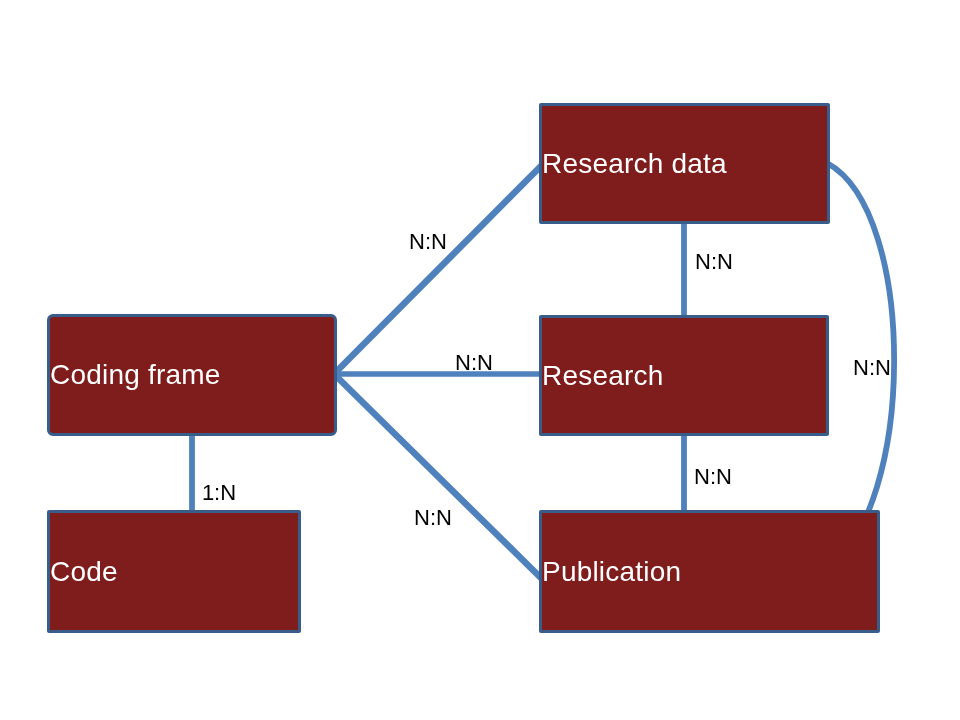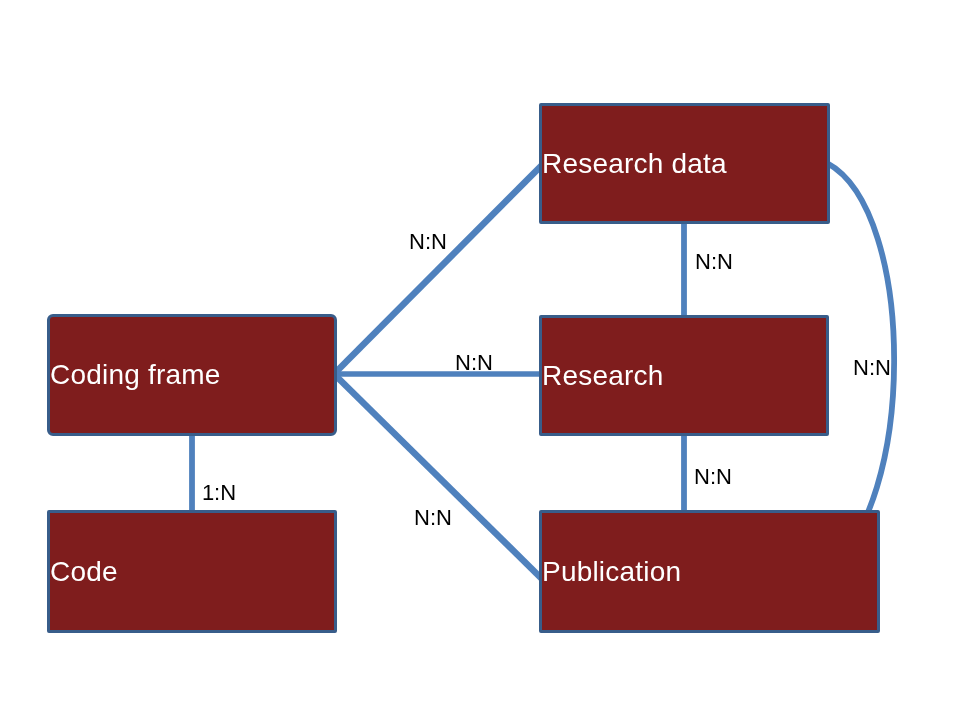--- a/index.html
+++ b/index.html
@@ -32,21 +32,21 @@
     align-items: center;
     justify-content: flex-start;
     color: #ffffff;
     font-size: 28px;
     letter-spacing: 0.2px;
     text-align: center;
   }
   .node-research-data { left: 539px; top: 103px; width: 291px; height: 121px; }
   .node-coding-frame  { left:  47px; top: 314px; width: 290px; height: 122px; border-radius: 6px; }
   .node-project       { left: 539px; top: 315px; width: 290px; height: 121px; }
-  .node-code          { left:  47px; top: 510px; width: 290px; height: 123px; }
+  .node-code          { left:  47px; top: 510px; width: 254px; height: 123px; }
   .node-publication   { left: 539px; top: 510px; width: 341px; height: 123px; }
   .rel-label {
     position: absolute;
     transform: translate(-50%, -50%);
     color: #000000;
     font-size: 22px;
     white-space: nowrap;
   }
   .lbl-cf-rd   { left: 428px; top: 242px; }
   .lbl-rd-pj   { left: 714px; top: 262px; }

